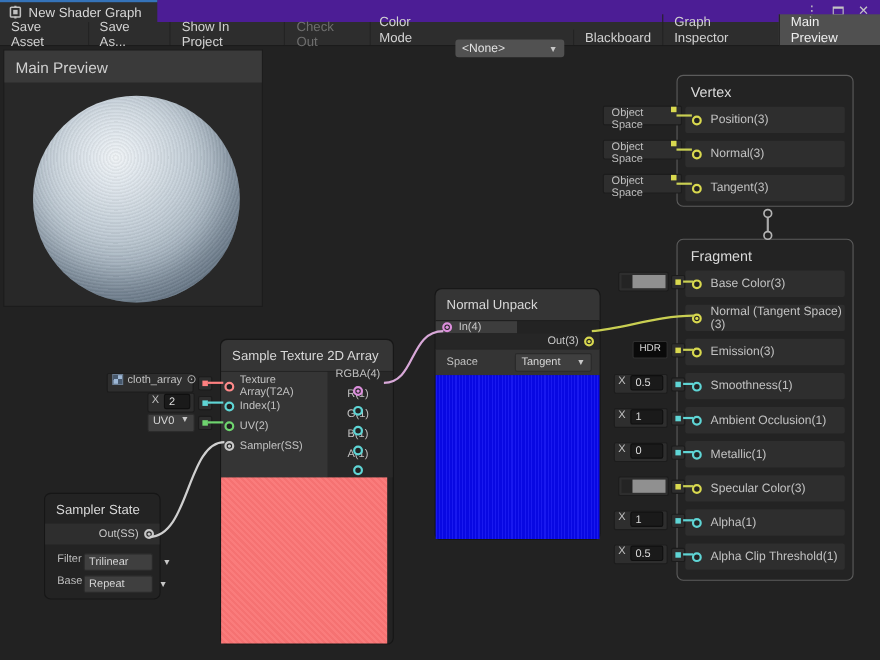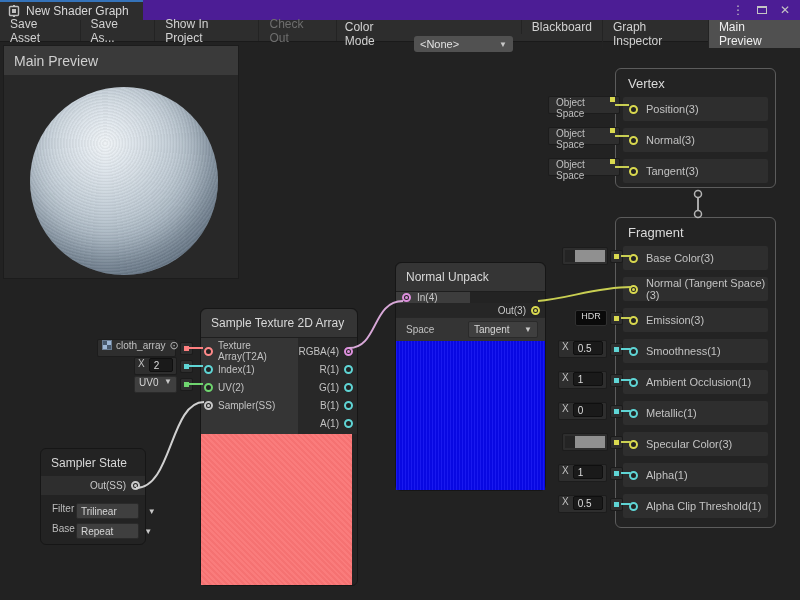--- a/index.html
+++ b/index.html
@@ -15,21 +15,21 @@
   .win-controls{margin-left:auto;display:flex;align-items:center;gap:13px;padding-right:10px;color:#c4c4c4;}
   .kebab{font-size:12px;line-height:1;}
   .maxbox{width:10px;height:8px;border:1px solid #c4c4c4;border-top-width:2px;}
   .closex{font-size:12px;line-height:1;}
 
   
   .toolbar{position:absolute;left:0;top:20px;width:800px;height:22px;background:#2d2d2d;
            display:flex;align-items:stretch;font-size:12px;border-bottom:1px solid #1a1a1a;}
   .tbtn{display:flex;align-items:center;padding:0 10px;border-right:1px solid #232323;color:#d2d2d2;}
   .tbtn.disabled{color:#6e6e6e;}
-  .tb-right{margin-left:auto;display:flex;align-items:flex-start;}
+  .tb-right{margin-left:auto;display:flex;align-items:flex-end;}
   .tb-right .tbtn{border-right:none;border-left:1px solid #232323;}
   .tbtn.active{background:#505050;color:#efefef;}
   .cm-label{display:flex;align-items:center;padding:0 8px;color:#d2d2d2;}
   .cm-dd{align-self:center;width:100px;height:16px;background:#515151;border-radius:3px;
          display:flex;align-items:center;justify-content:space-between;padding:0 6px;margin-right:8px;
          font-size:11px;color:#e2e2e2;margin-top:27px;}
   .dd-arrow{font-size:8px;color:#c8c8c8;}
 
   
   .preview-panel{position:absolute;left:4px;top:46px;width:234px;height:232px;background:#282828;
@@ -66,21 +66,21 @@
   
   .st-node{left:200px;top:308px;width:158px;}
   .st-title{background:#353535;border-radius:6px 6px 0 0;border-bottom:1px solid #1e1e1e;
             font-size:12px;color:#d8d8d8;padding:7px 10px;}
   .st-body{display:flex;height:96px;}
   .st-left{width:98px;background:#353535;padding-top:4px;}
   .st-right{width:60px;background:#282828;padding-top:4px;}
   .st-irow{height:18px;display:flex;align-items:center;gap:5px;padding-left:3px;
            font-size:10px;color:#c2c2c2;}
   .st-orow{height:18px;display:flex;align-items:center;justify-content:flex-end;gap:5px;
-           padding-right:4px;font-size:10px;color:#c2c2c2;}
+           padding-right:4px;font-size:10px;color:#c2c2c2;flex-direction:column;}
   .tex-preview{width:151px;height:151px;background:#fa7474;position:relative;}
   .tex-preview::after{content:"";position:absolute;inset:0;
      background:repeating-linear-gradient(45deg, rgba(255,255,255,.06) 0 2px, rgba(0,0,0,.02) 2px 4px);}
 
   
   .nu-node{left:395px;top:262px;width:151px;}
   .nu-title{background:#353535;border-radius:6px 6px 0 0;border-bottom:1px solid #1e1e1e;
             font-size:12px;color:#d8d8d8;padding:7px 10px;}
   .nu-ports{display:flex;height:25px;flex-direction:column;}
   .nu-in{width:74px;background:#3d3d3d;display:flex;align-items:center;gap:6px;padding-left:6px;

